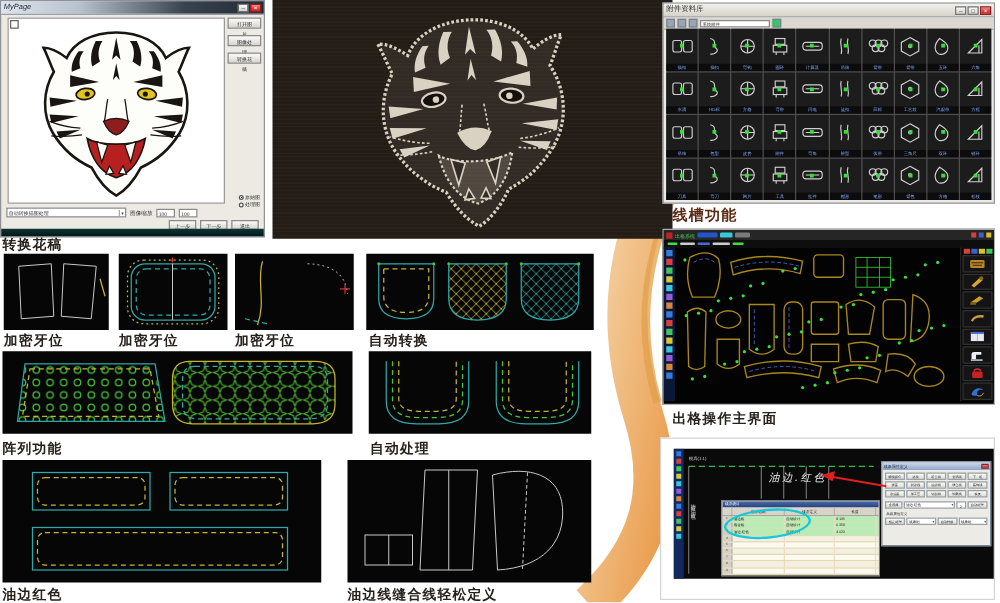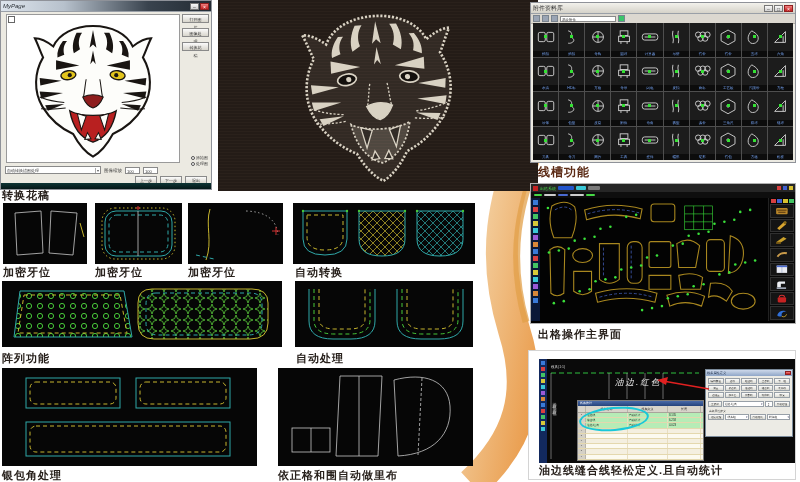--- a/index.html
+++ b/index.html
@@ -799,22 +799,22 @@
       <g class="ln-w">
         <rect x="14" y="60" width="38" height="24"></rect>
           <line x1="33" y1="60" x2="33" y2="84"></line>
         <path d="M62,8 L104,8 L100,88 L58,88 Z"></path>
           <line x1="81" y1="8" x2="81" y2="88"></line>
         <path d="M116,12 C146,4 170,12 172,38 C174,66 156,86 120,88 Z"></path>
         <path d="M144,10 L140,87" stroke-dasharray="3 2"></path>
       </g>
     </svg>
   </div>
-  <div class="cap" style="left:2px;top:468px">银包角处理</div>
-  <div class="cap" style="left:278px;top:468px">依正格和围自动做里布</div>
+  <div class="cap" style="left:2px;top:468px">油边红色</div>
+  <div class="cap" style="left:278px;top:468px">油边线缝合线轻松定义</div>
 
   <div class="mwin" style="left:530px;top:183px;width:266px;height:141px">
     <div class="m-title">
       <i class="msq" style="background:#c22222"></i>
       <span class="m-titletext">出格系统</span>
       <i class="mchip" style="background:#2255cc;width:16px"></i>
       <i class="mchip" style="background:#3ac8d8;width:10px"></i>
       <i class="mchip" style="background:#7a7a7a;width:12px"></i>
       <span class="sp"></span>
       <i class="msq" style="background:#d84040;width:4px;height:4px"></i>
@@ -1134,16 +1134,15 @@
             <span>线条组</span>
               <i>▾</i>
           </span>
         </div>
       </div>
       <svg class="arrow-svg" viewBox="0 0 56 20">
         <line x1="54" y1="14" x2="8" y2="6" stroke="#e02020" stroke-width="1.5"></line>
         <polygon points="2,5 13,2 11,10" fill="#e02020"></polygon>
       </svg>
     </div>
-    <div class="cap" style="left:10px;top:112px">油边线缝合线轻松定义.且自动统计</div>
   </div>
 
 </div>
 
 </body></html>

